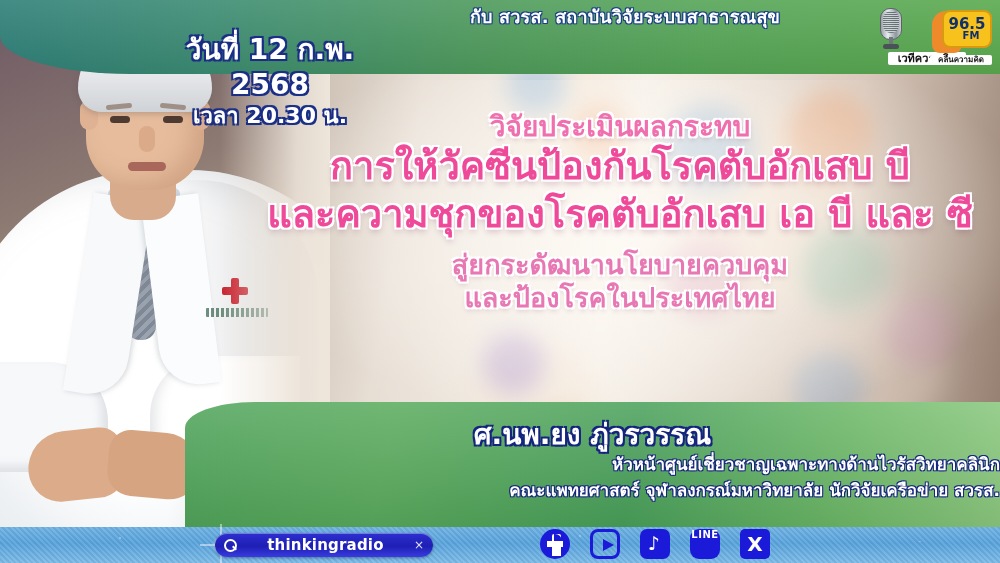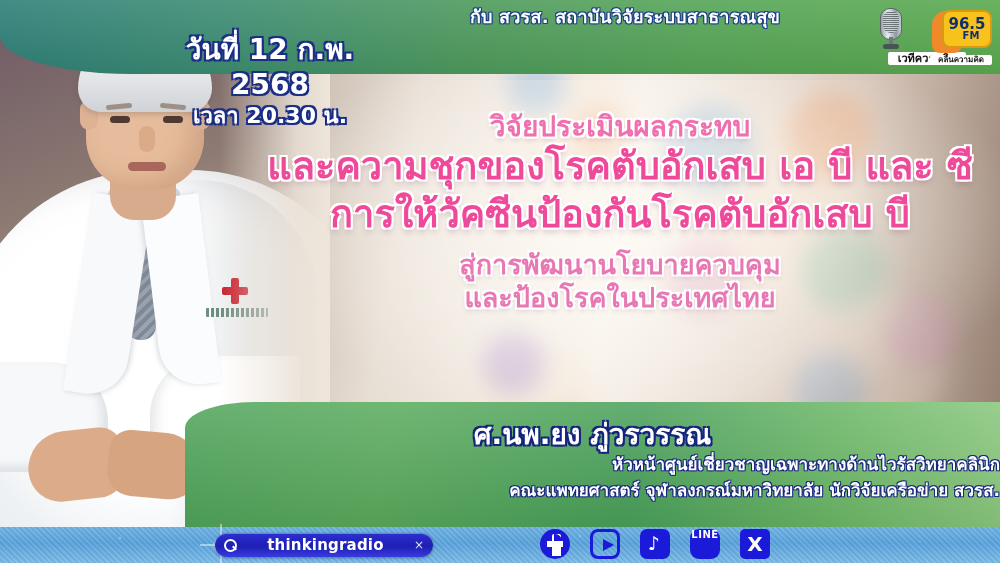--- a/index.html
+++ b/index.html
@@ -270,24 +270,24 @@
     </div>
   </div>
 
   <div class="date-block">
     <div class="date-line1">วันที่ 12 ก.พ. 2568</div>
     <div class="date-line2">เวลา 20.30 น.</div>
   </div>
 
   <div class="main-title">
     <div class="t-sm">วิจัยประเมินผลกระทบ</div>
+    <div class="t-lg">การให้วัคซีนป้องกันโรคตับอักเสบ บี</div>
     <div class="t-lg">และความชุกของโรคตับอักเสบ เอ บี และ ซี</div>
-    <div class="t-lg">การให้วัคซีนป้องกันโรคตับอักเสบ บี</div>
     <div class="gap-sm"></div>
-    <div class="t-md">สู่การพัฒนานโยบายควบคุม</div>
+    <div class="t-md">สู่ยกระดัฒนานโยบายควบคุม</div>
     <div class="t-md">และป้องโรคในประเทศไทย</div>
   </div>
 
   <div class="speaker-panel">
     <div class="gloss"></div>
     <div class="sp-name">ศ.นพ.ยง ภู่วรวรรณ</div>
     <div class="sp-sub">
       <div>หัวหน้าศูนย์เชี่ยวชาญเฉพาะทางด้านไวรัสวิทยาคลินิก</div>
       <div>คณะแพทยศาสตร์ จุฬาลงกรณ์มหาวิทยาลัย นักวิจัยเครือข่าย สวรส.</div>
     </div>

